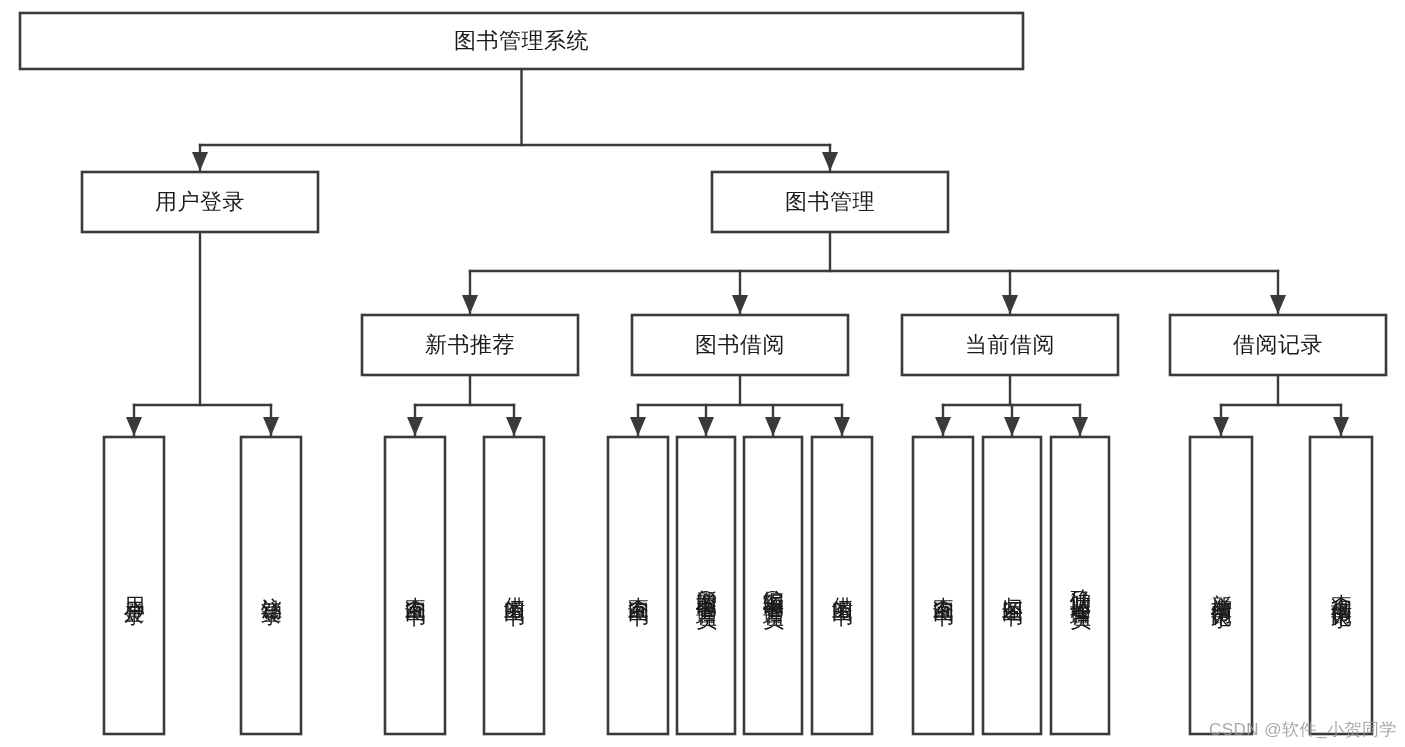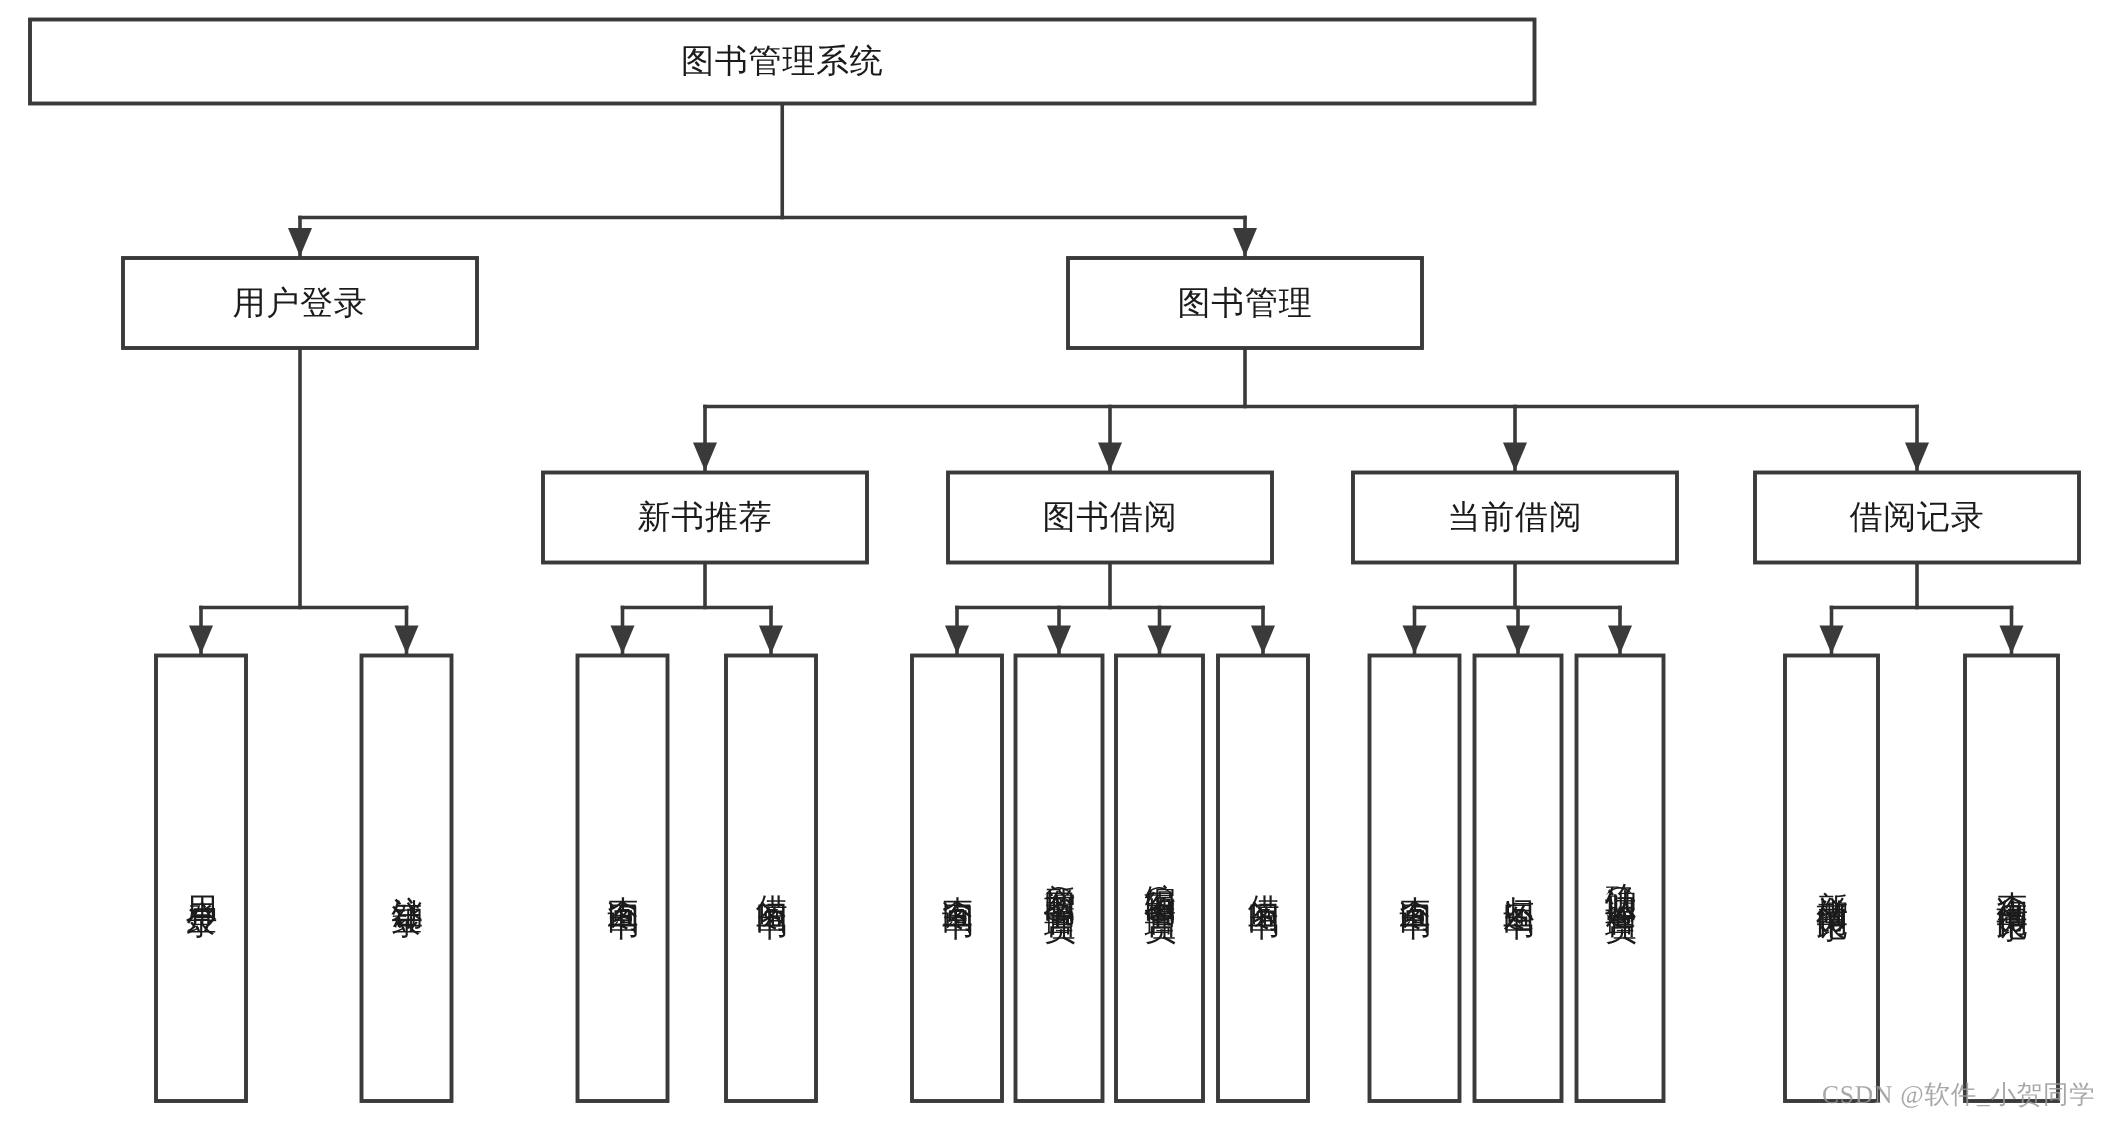--- a/index.html
+++ b/index.html
@@ -66,21 +66,21 @@
     line-height: 1.28;
     color: #1b1b1b;
     letter-spacing: 3px;
     white-space: nowrap;
     text-align: center;
   }
   .watermark {
     position: absolute;
     right: 8px;
     bottom: 6px;
-    font-family: Liberation Serif, serif;
+    font-family: Liberation Sans, sans-serif;
     font-size: 17px;
     color: #9a9a9a;
     opacity: 0.85;
     white-space: nowrap;
     letter-spacing: 0.5px;
   }
 </style>
 </head>
 <body>
 

